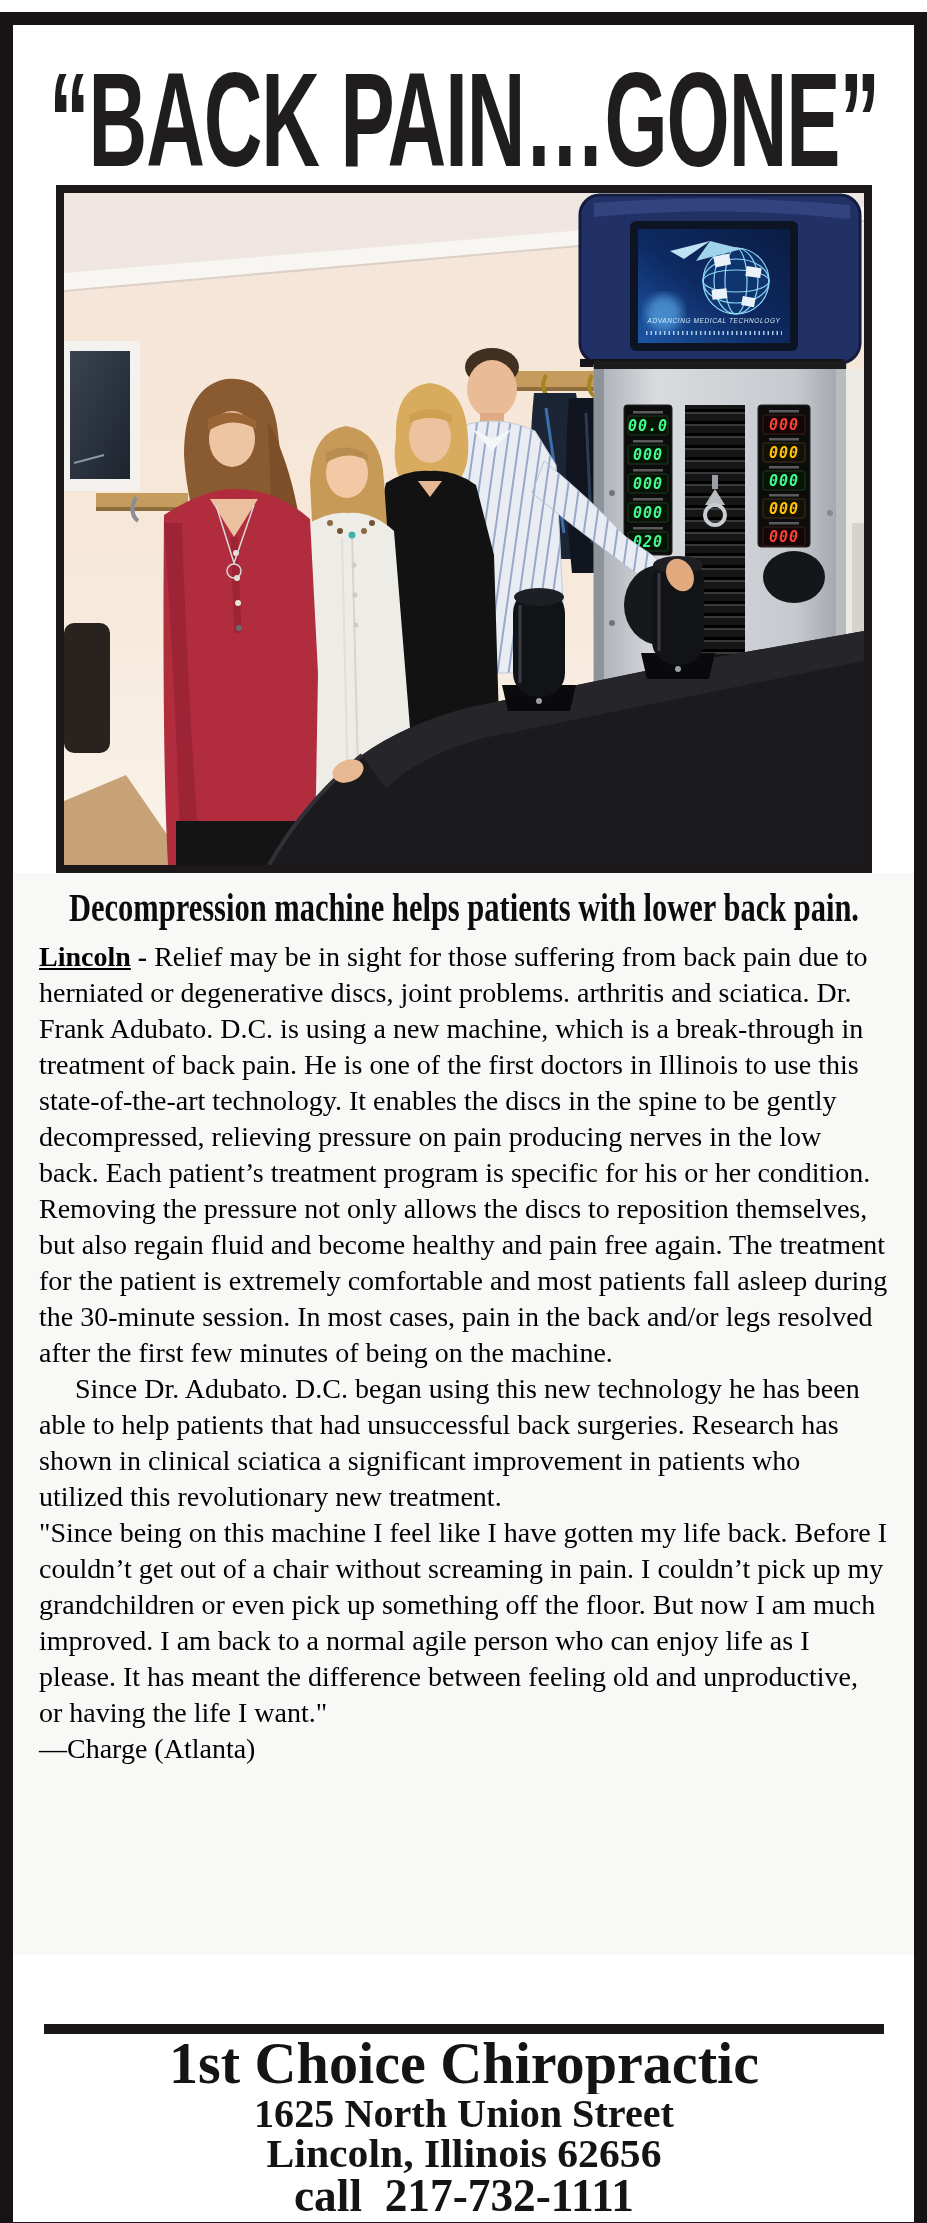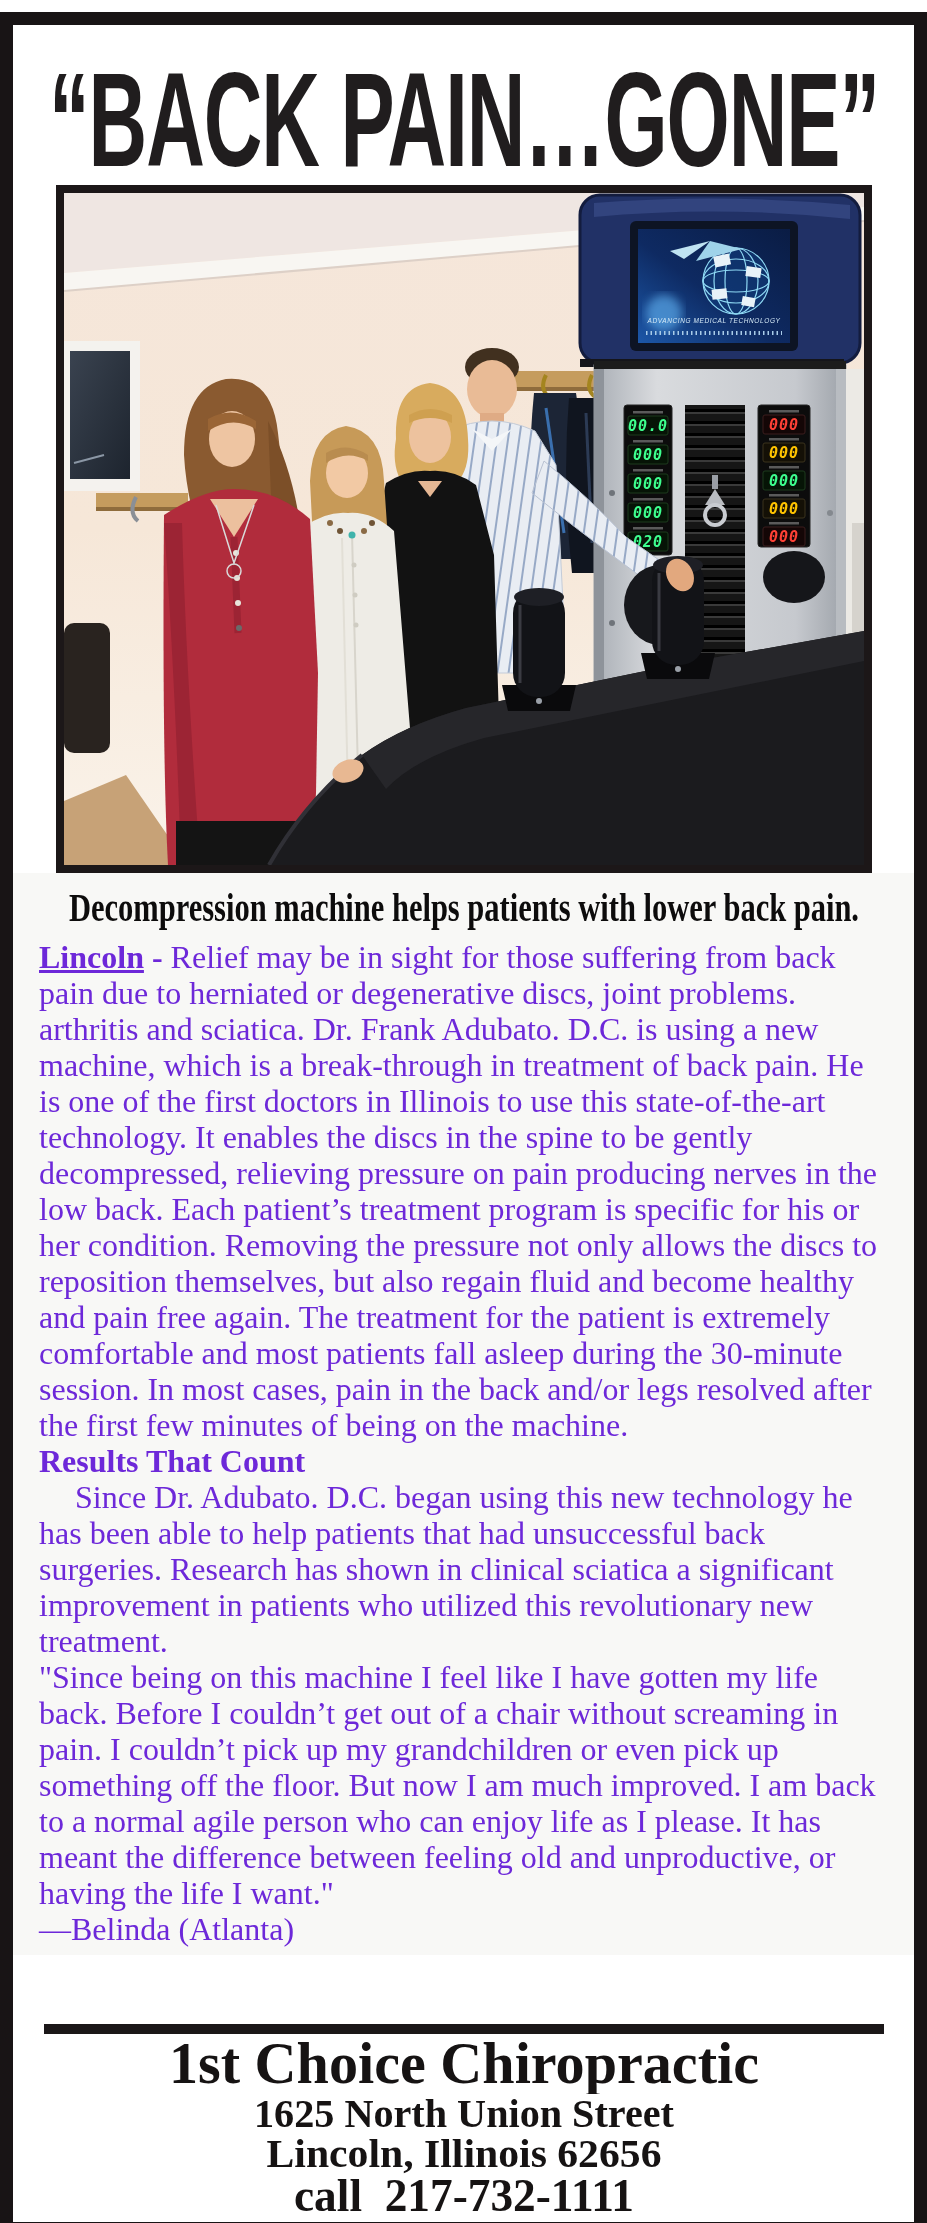--- a/index.html
+++ b/index.html
@@ -36,23 +36,23 @@
   .gray-zone {
     background:#f8f8f6;
     height:1082px;
     overflow:hidden;
   }
   .caption-wrap { text-align:right; padding-top:8px; }
   .caption-svg { display:block; margin:0 auto; }
   .caption-text { font-family:"Liberation Serif", serif; font-weight:700; fill:#0d0c0c; font-size:40px; }
   .article {
     padding:6px 26px 0 26px;
-    font-size:32px;
+    font-size:28px;
     line-height:36px;
-    color:#6d28d9;
+    color:#000000;
   }
   .article p { margin:0; }
   .p-lead-in { margin-top:8px; }
   .lead-word { font-weight:bold; text-decoration:underline; }
   .lead-sep { font-weight:bold; }
   .section-heading { font-weight:bold; margin:0; }
   .h-results { margin-top:30px; }
   .h-stories { margin-top:46px; }
   .p-indent { text-indent:36px; }
   
@@ -341,25 +341,24 @@
       <svg class="caption-svg" width="880" height="52" viewBox="0 0 880 52">
         <text class="caption-text" x="440" y="40" text-anchor="middle" textLength="790" lengthAdjust="spacingAndGlyphs">Decompression machine helps patients with lower back pain.</text>
       </svg>
     </div>
 
     <div class="article">
       <p class="p-lead-in">
         <span class="lead-word">Lincoln</span><span class="lead-sep"> - </span><span>Relief may be in sight for those suffering from back pain due to herniated or degenerative discs, joint problems. arthritis and sciatica. Dr. Frank Adubato. D.C. is using a new machine, which is a break-through in treatment of back pain. He is one of the first doctors in Illinois to use this state-of-the-art technology. It enables the discs in the spine to be gently decompressed, relieving pressure on pain producing nerves in the low back. Each patient’s treatment program is specific for his or her condition. Removing the pressure not only allows the discs to reposition themselves, but also regain fluid and become healthy and pain free again. The treatment for the patient is extremely comfortable and most patients fall asleep during the 30-minute session. In most cases, pain in the back and/or legs resolved after the first few minutes of being on the machine.</span>
       </p>
 
-      <p class="section-heading h-results">Results That Count</p>
       <p class="p-indent">Since Dr. Adubato. D.C. began using this new technology he has been able to help patients that had unsuccessful back surgeries. Research has shown in clinical sciatica a significant improvement in patients who utilized this revolutionary new treatment.</p>
 
       <p>"Since being on this machine I feel like I have gotten my life back. Before I couldn’t get out of a chair without screaming in pain. I couldn’t pick up my grandchildren or even pick up something off the floor. But now I am much improved. I am back to a normal agile person who can enjoy life as I please. It has meant the difference between feeling old and unproductive, or having the life I want."</p>
-      <p>—Belinda (Atlanta)</p>
+      <p>—Charge (Atlanta)</p>
     </div>
   </div>
 
   <div class="footer">
     <div class="rule"></div>
 
     <svg width="880" height="58" viewBox="0 0 880 58" style="margin-top:2px;">
       <text class="f-serif business-text" x="440" y="47" text-anchor="middle" textLength="590" lengthAdjust="spacingAndGlyphs">1st Choice Chiropractic</text>
     </svg>
 

